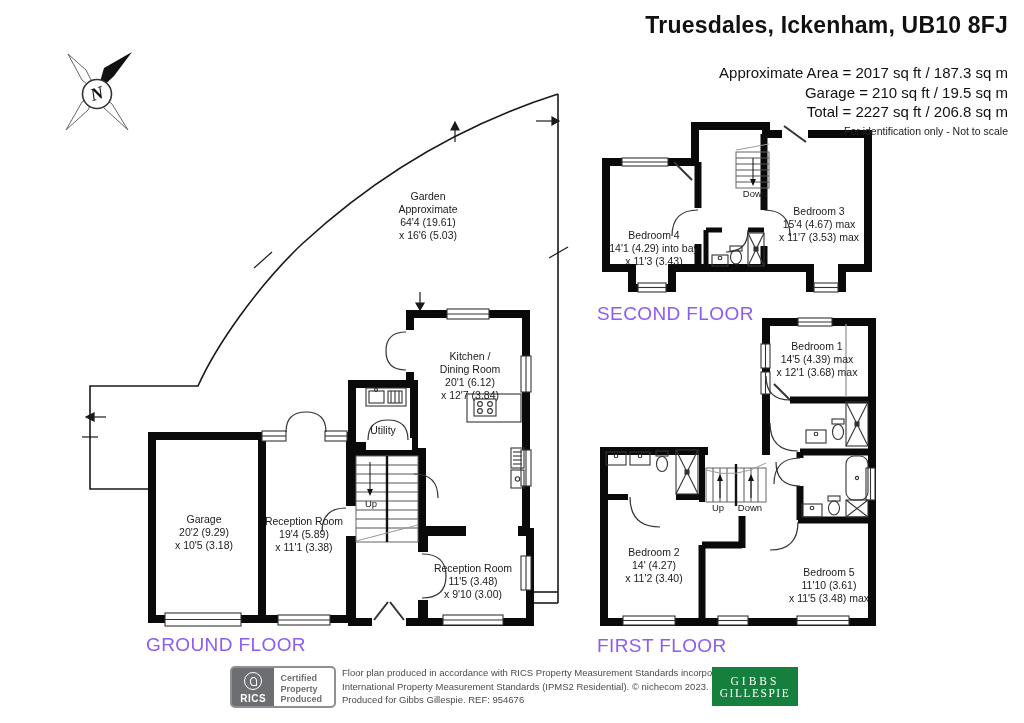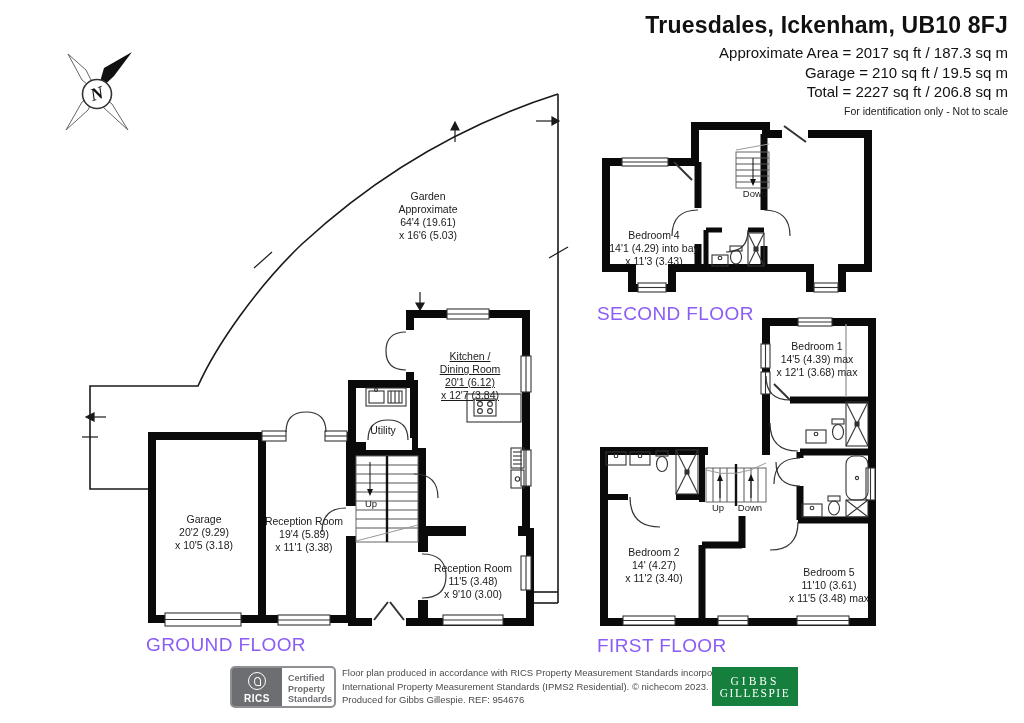--- a/index.html
+++ b/index.html
@@ -1,21 +1,21 @@
 <!DOCTYPE html>
 <html><head>
 <meta charset="utf-8">
 <style>
   html,body{margin:0;padding:0;background:#fff;}
   .canvas{position:relative;width:1024px;height:723px;background:#fff;
           font-family:"Liberation Sans",sans-serif;overflow:hidden;color:#111;}
   svg{position:absolute;left:0;top:0;}
   
   .hdr{position:absolute;top:12px;right:16px;text-align:right;}
-  .hdr-title{font-size:23px;font-weight:bold;letter-spacing:0.2px;margin-bottom:4px;}
+  .hdr-title{font-size:23px;font-weight:bold;letter-spacing:0.2px;margin-bottom:24px;}
   .hdr-line{font-size:15px;line-height:19.5px;}
   .hdr-note{font-size:10.5px;margin-top:3px;color:#222;}
   
   .rlabel{position:absolute;transform:translateX(-50%);text-align:center;
           font-size:10.5px;line-height:13px;white-space:nowrap;color:#1a1a1a;}
   .tiny{position:absolute;transform:translateX(-50%);font-size:9.5px;white-space:nowrap;color:#1a1a1a;}
   .floor-title{position:absolute;font-size:19px;letter-spacing:0.4px;color:#8b5cf6;}
   
   .north-n{position:absolute;transform:translate(-50%,-50%) rotate(-18deg);
            font-family:"Liberation Serif",serif;font-style:italic;font-weight:bold;font-size:18px;}
@@ -23,21 +23,21 @@
   .foot-text{position:absolute;left:342px;top:666px;font-size:9.5px;line-height:13.5px;color:#4a4a4a;}
   .rics{position:absolute;left:230px;top:666px;width:106px;height:42px;border:2px solid #8f9093;
         border-radius:5px;background:#fff;box-sizing:border-box;display:flex;}
   .rics-dark{width:52px;height:100%;background:#6d6e71;border-radius:2px 0 0 2px;position:relative;}
   .rics-brand{position:absolute;bottom:2px;width:100%;text-align:center;color:#fff;
               font-weight:bold;font-size:10px;letter-spacing:0.5px;}
   .rics-crest{position:absolute;top:4px;left:50%;transform:translateX(-50%);width:18px;height:18px;
               border:1.5px solid #fff;border-radius:50%;box-sizing:border-box;}
   .rics-crest:after{content:"";position:absolute;left:5px;top:4px;width:5px;height:7px;
               border:1.2px solid #fff;border-radius:50% 50% 0 50%;}
-  .rics-txt{flex:1;padding:5px 2px 0 6px;font-size:9px;font-weight:bold;color:#6d6e71;line-height:10.5px;}
+  .rics-txt{flex:1;padding:5px 12px 0 6px;font-size:9px;font-weight:bold;color:#6d6e71;line-height:10.5px;}
   .gibbs{position:absolute;left:712px;top:667px;width:86px;height:39px;background:#15803d;
          color:#fff;font-family:"Liberation Serif",serif;display:flex;flex-direction:column;
          align-items:center;justify-content:center;}
   .gibbs-l1{font-size:11.5px;letter-spacing:3px;}
   .gibbs-l2{font-size:11.5px;letter-spacing:1.5px;}
 </style>
 </head>
 <body>
 
 <div class="canvas">
@@ -335,41 +335,46 @@
   <div class="rlabel" style="left:204px;top:513px;">
     <div>Garage</div>
     <div>20'2 (9.29)</div>
     <div>x 10'5 (3.18)</div>
   </div>
   <div class="rlabel" style="left:304px;top:515px;">
     <div>Reception Room</div>
     <div>19'4 (5.89)</div>
     <div>x 11'1 (3.38)</div>
   </div>
-  <div class="rlabel" style="left:470px;top:350px;text-decoration:underline;">
+  <div class="rlabel" style="left:470px;top:350px;">
     <div>Kitchen /</div>
     <div>Dining Room</div>
     <div>20'1 (6.12)</div>
     <div>x 12'7 (3.84)</div>
   </div>
   <div class="rlabel" style="left:383px;top:424px;">
     <div>Utility</div>
   </div>
   <div class="rlabel" style="left:473px;top:562px;">
     <div>Reception Room</div>
     <div>11'5 (3.48)</div>
     <div>x 9'10 (3.00)</div>
   </div>
   <div class="tiny" style="left:371px;top:498px;">Up</div>
   <div class="floor-title" style="left:146px;top:634px;">GROUND FLOOR</div>
 
   <div class="rlabel" style="left:654px;top:205px;margin-top:24px;">
     <div>Bedroom 4</div>
     <div>14'1 (4.29) into bay</div>
     <div>x 11'3 (3.43)</div>
+  </div>
+  <div class="rlabel" style="left:819px;top:205px;">
+    <div>Bedroom 3</div>
+    <div>15'4 (4.67) max</div>
+    <div>x 11'7 (3.53) max</div>
   </div>
   <div class="tiny" style="left:755px;top:188px;">Down</div>
   <div class="floor-title" style="left:597px;top:303px;">SECOND FLOOR</div>
 
   <div class="rlabel" style="left:817px;top:340px;">
     <div>Bedroom 1</div>
     <div>14'5 (4.39) max</div>
     <div>x 12'1 (3.68) max</div>
   </div>
   <div class="rlabel" style="left:654px;top:546px;">
@@ -387,21 +392,21 @@
   <div class="floor-title" style="left:597px;top:635px;">FIRST FLOOR</div>
 
   <div class="rics">
     <div class="rics-dark">
       <div class="rics-crest"></div>
       <div class="rics-brand">RICS</div>
     </div>
     <div class="rics-txt">
       <div>Certified</div>
       <div>Property</div>
-      <div>Standards</div>
+      <div>Produced</div>
     </div>
   </div>
   <div class="foot-text">
     <div>Floor plan produced in accordance with RICS Property Measurement Standards incorporating</div>
     <div>International Property Measurement Standards (IPMS2 Residential).  © nichecom 2023.</div>
     <div>Produced for Gibbs Gillespie.   REF: 954676</div>
   </div>
   <div class="gibbs">
     <div class="gibbs-l1">GIBBS</div>
     <div class="gibbs-l2">GILLESPIE</div>

